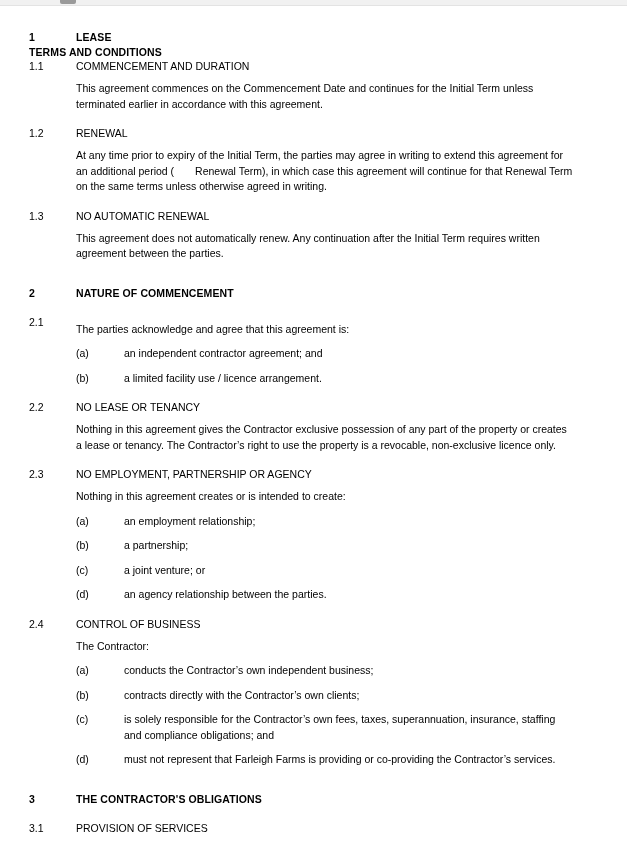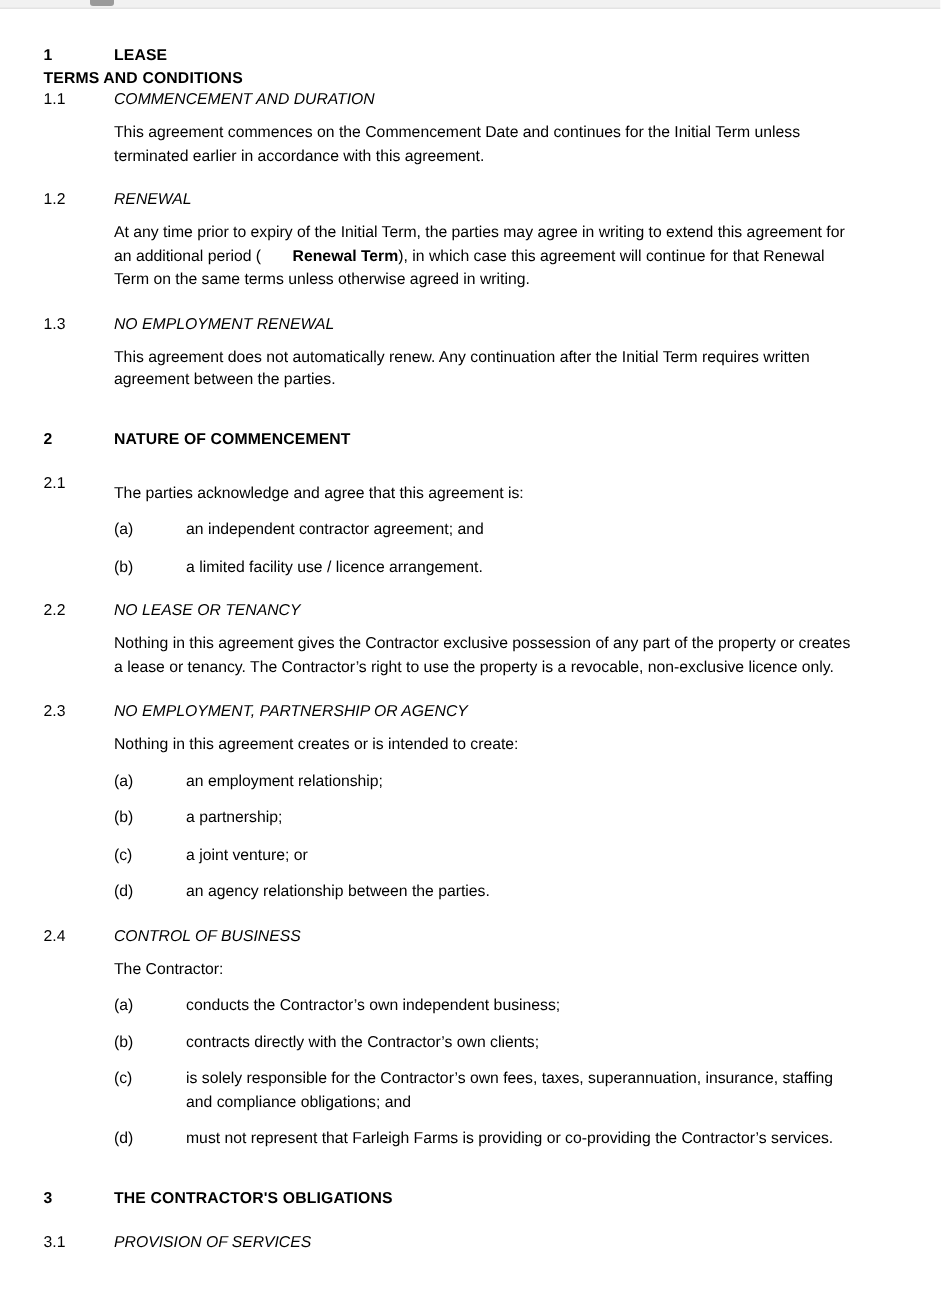--- a/index.html
+++ b/index.html
@@ -88,31 +88,30 @@
     line-height: 15px;
     letter-spacing: 0.1px;
   }
 
   
   .sub-row { margin-top: 14px; }
   .sub-title {
     font-size: 10.5px;
     line-height: 15px;
     font-weight: normal;
-    font-style: italic;
   }
 
   
   .para {
     font-size: 10.5px;
     line-height: 15.5px;
     margin-top: 7px;
     text-align: left;
   }
-  .para b { font-weight: bold; padding-left: 21px; }
+  .para b { font-weight: normal; padding-left: 21px; }
 
   
   .lettered {
     display: flex;
     align-items: flex-start;
     margin-top: 9px;
   }
   .lettered .marker {
     flex: 0 0 48px;
     font-size: 10.5px;
@@ -152,21 +151,21 @@
       <div class="row sub-row">
         <div class="num">1.2</div>
         <div class="body-col">
           <div class="sub-title">RENEWAL</div>
           <div class="para"><span>At any time prior to expiry of the Initial Term, the parties may agree in writing to extend this agreement for an additional period (</span><b>Renewal Term</b><span>), in which case this agreement will continue for that Renewal Term on the same terms unless otherwise agreed in writing.</span></div>
         </div>
       </div>
       <div class="row sub-row">
         <div class="num">1.3</div>
         <div class="body-col">
-          <div class="sub-title">NO EMPLOYMENT RENEWAL</div>
+          <div class="sub-title">NO AUTOMATIC RENEWAL</div>
           <div class="para">This agreement does not automatically renew. Any continuation after the Initial Term requires written agreement between the parties.</div>
         </div>
       </div>
       <div class="row sec-row">
         <div class="num">2</div>
         <div class="body-col">
           <div class="sec-title">NATURE OF COMMENCEMENT</div>
         </div>
       </div>
       <div class="row sub-row">

